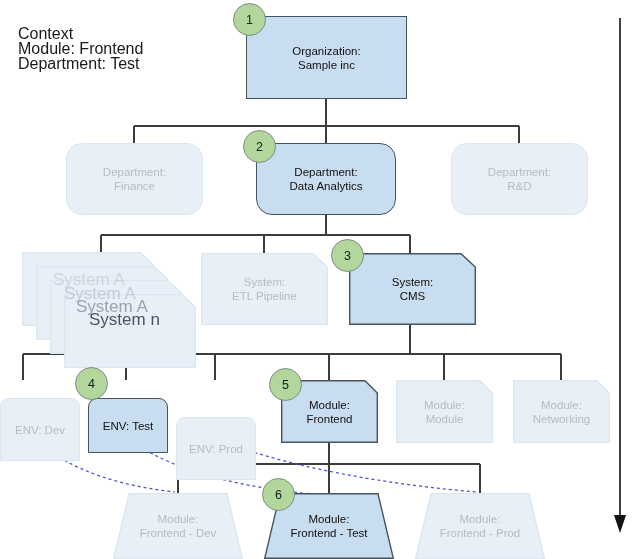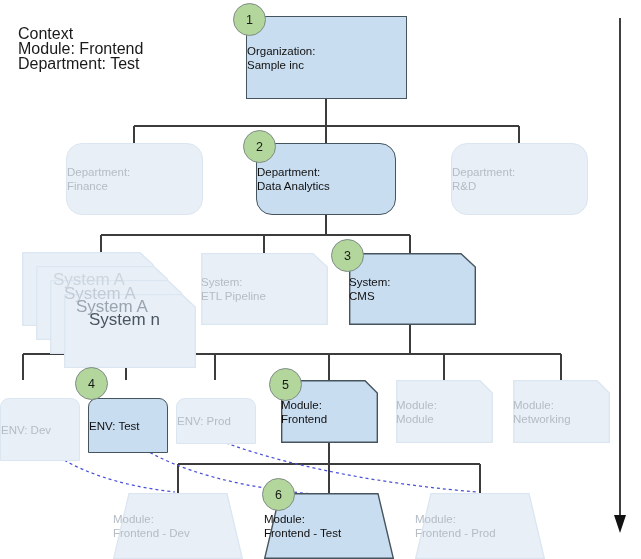--- a/index.html
+++ b/index.html
@@ -33,21 +33,21 @@
     white-space:nowrap;
     margin-top:15px;
   }
 
   
   .node{
     position:absolute;
     box-sizing:border-box;
     display:flex;
     flex-direction:column;
-    align-items:flex-start;
+    align-items:center;
     justify-content:center;
     text-align:center;
     font-size:11.5px;
     line-height:14px;
     z-index:3;
   }
   .node .ln{display:block;white-space:nowrap;}
 
   
   .active{
@@ -256,21 +256,21 @@
     <span class="ln">ENV: Dev</span>
   </div>
 
   <div class="node shape-roundtop active" style="left:88px;top:380px;width:80px;height:55px;">
     <span class="ln">ENV: Test</span>
   </div>
   <div class="badge" style="left:75px;top:367px;">
     <span>4</span>
   </div>
 
-  <div class="node shape-roundtop dim" style="left:176px;top:380px;width:80px;height:46px;">
+  <div class="node shape-roundtop dim" style="left:176px;top:399px;width:80px;height:63px;">
     <span class="ln">ENV: Prod</span>
   </div>
 
   <div class="node shape-notch active" style="left:281px;top:380px;width:97px;height:63px;">
     <svg class="bg" viewBox="0 0 97 63" preserveAspectRatio="none" xmlns="http://www.w3.org/2000/svg">
       <path d="M0.7,0.7 H84 L96.3,13 V62.3 H0.7 Z" fill="#c9ddf0" stroke="#46545e" stroke-width="1.4" vector-effect="non-scaling-stroke"></path>
     </svg>
     <span class="ln lbl">Module:</span>
     <span class="ln lbl">Frontend</span>
   </div>

